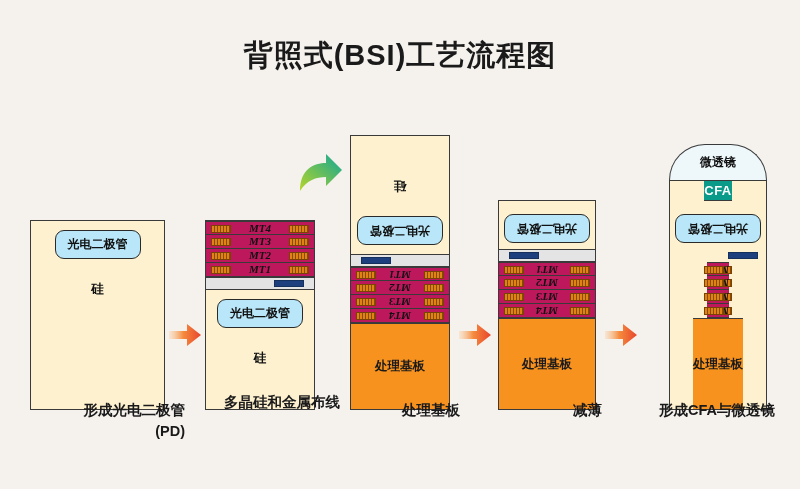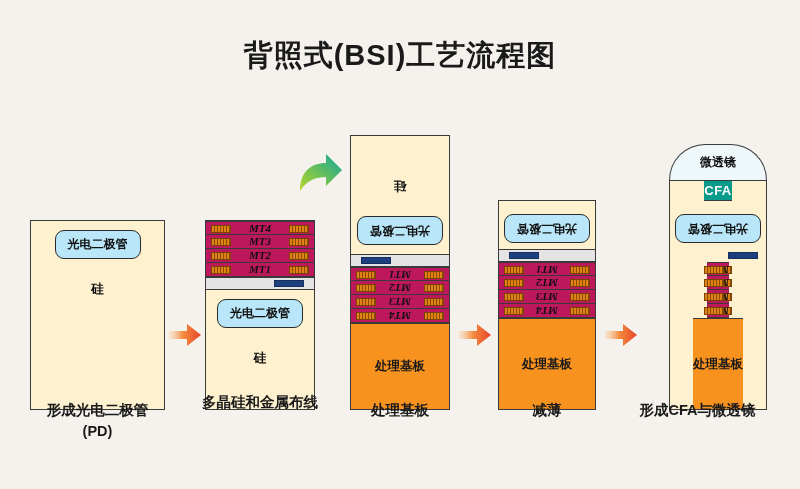--- a/index.html
+++ b/index.html
@@ -202,21 +202,21 @@
   }
   .flip-arrow {
     position: absolute;
     width: 48px;
     height: 44px;
   }
 
   
   .caption {
     position: absolute;
-    text-align: center;
+    text-align: right;
     font-size: 14.5px;
     font-weight: bold;
     color: #1a1a1a;
     line-height: 1.45;
   }
 </style>
 </head>
 <body>
 
 <div class="page">

